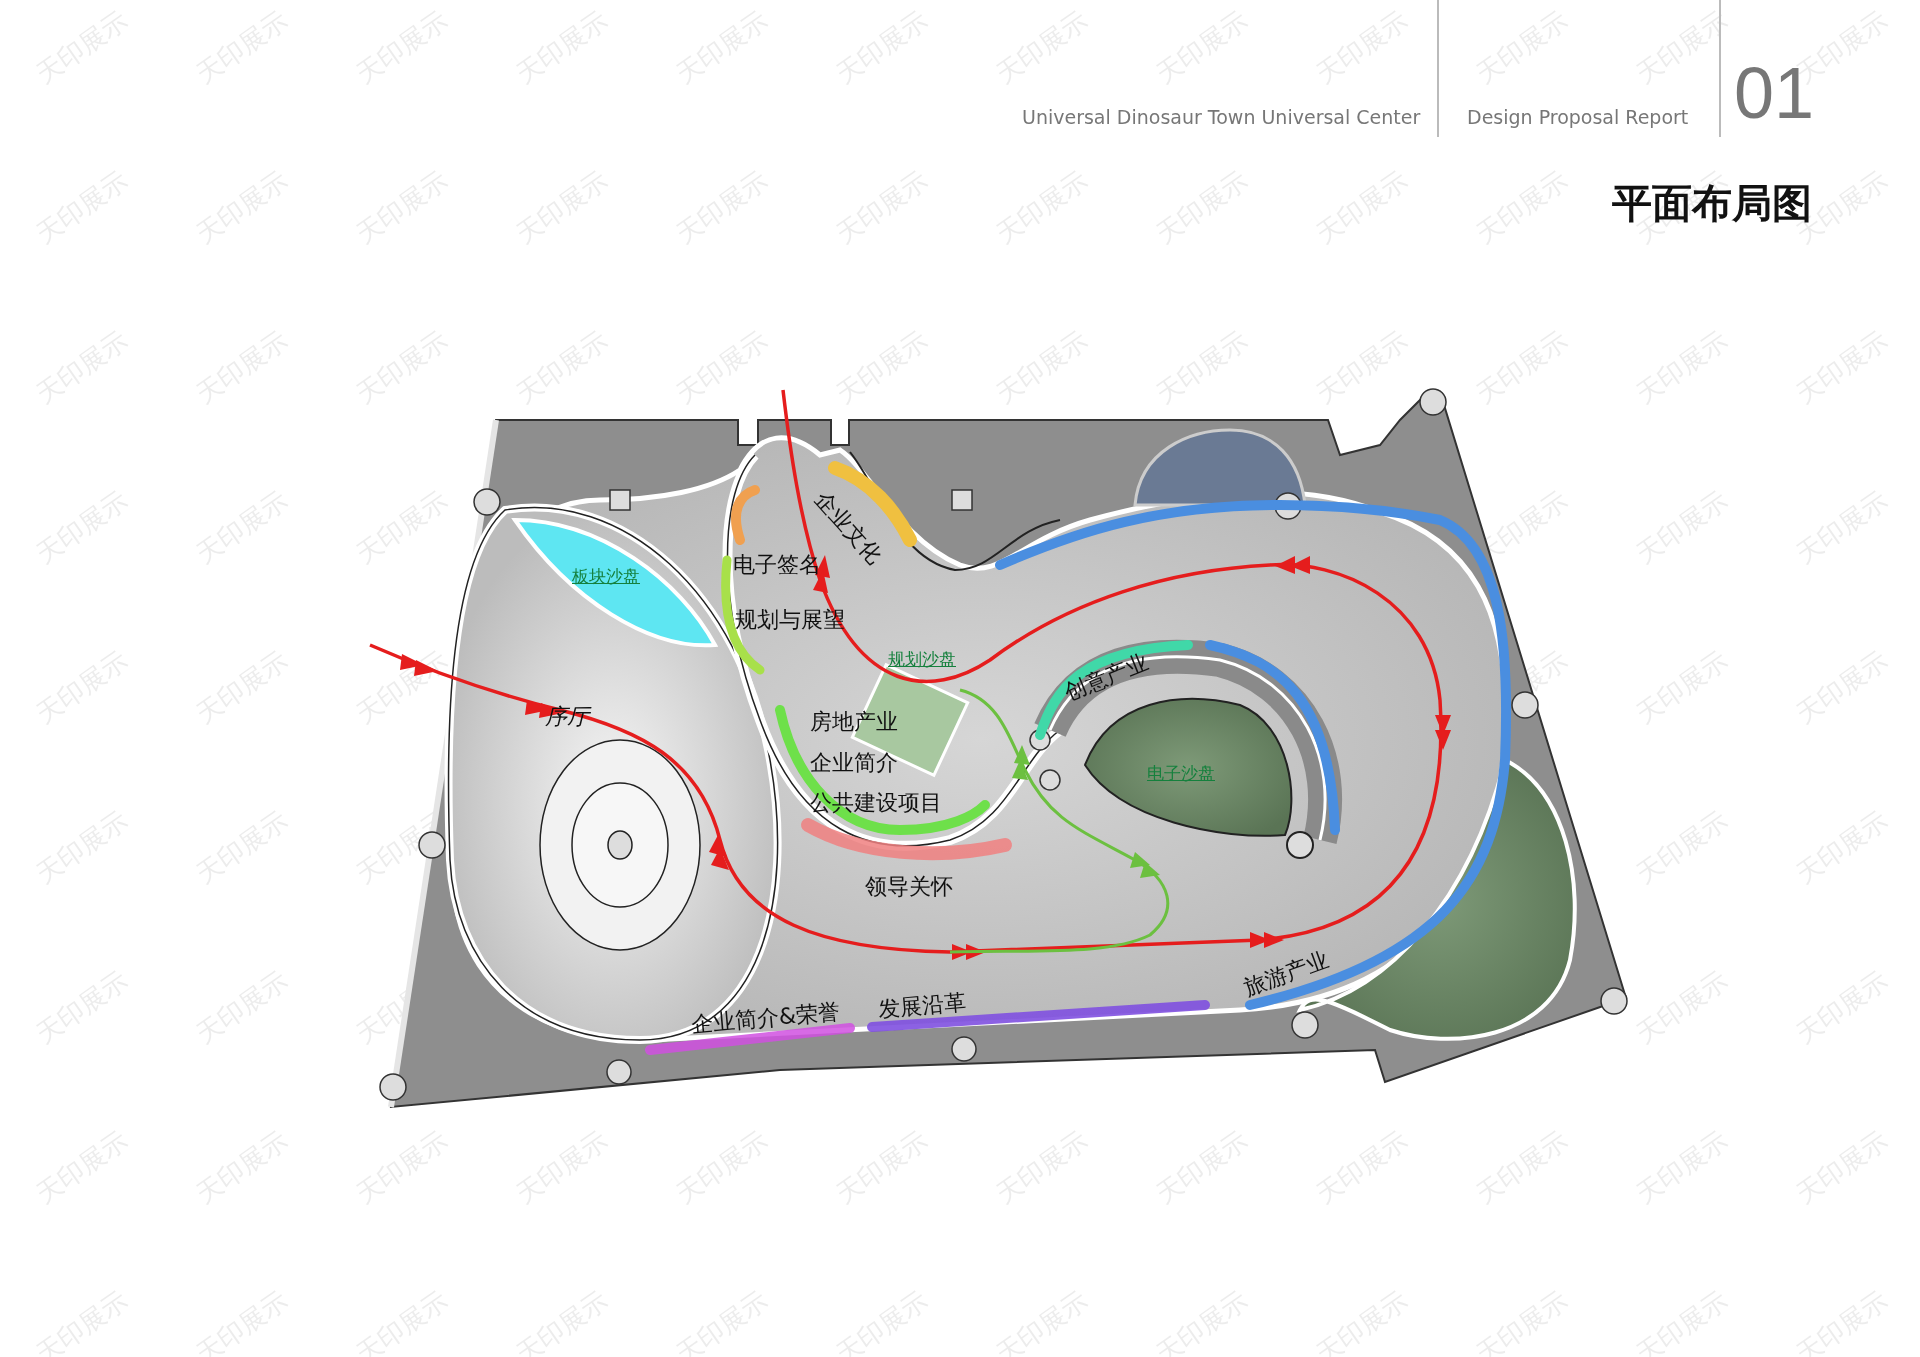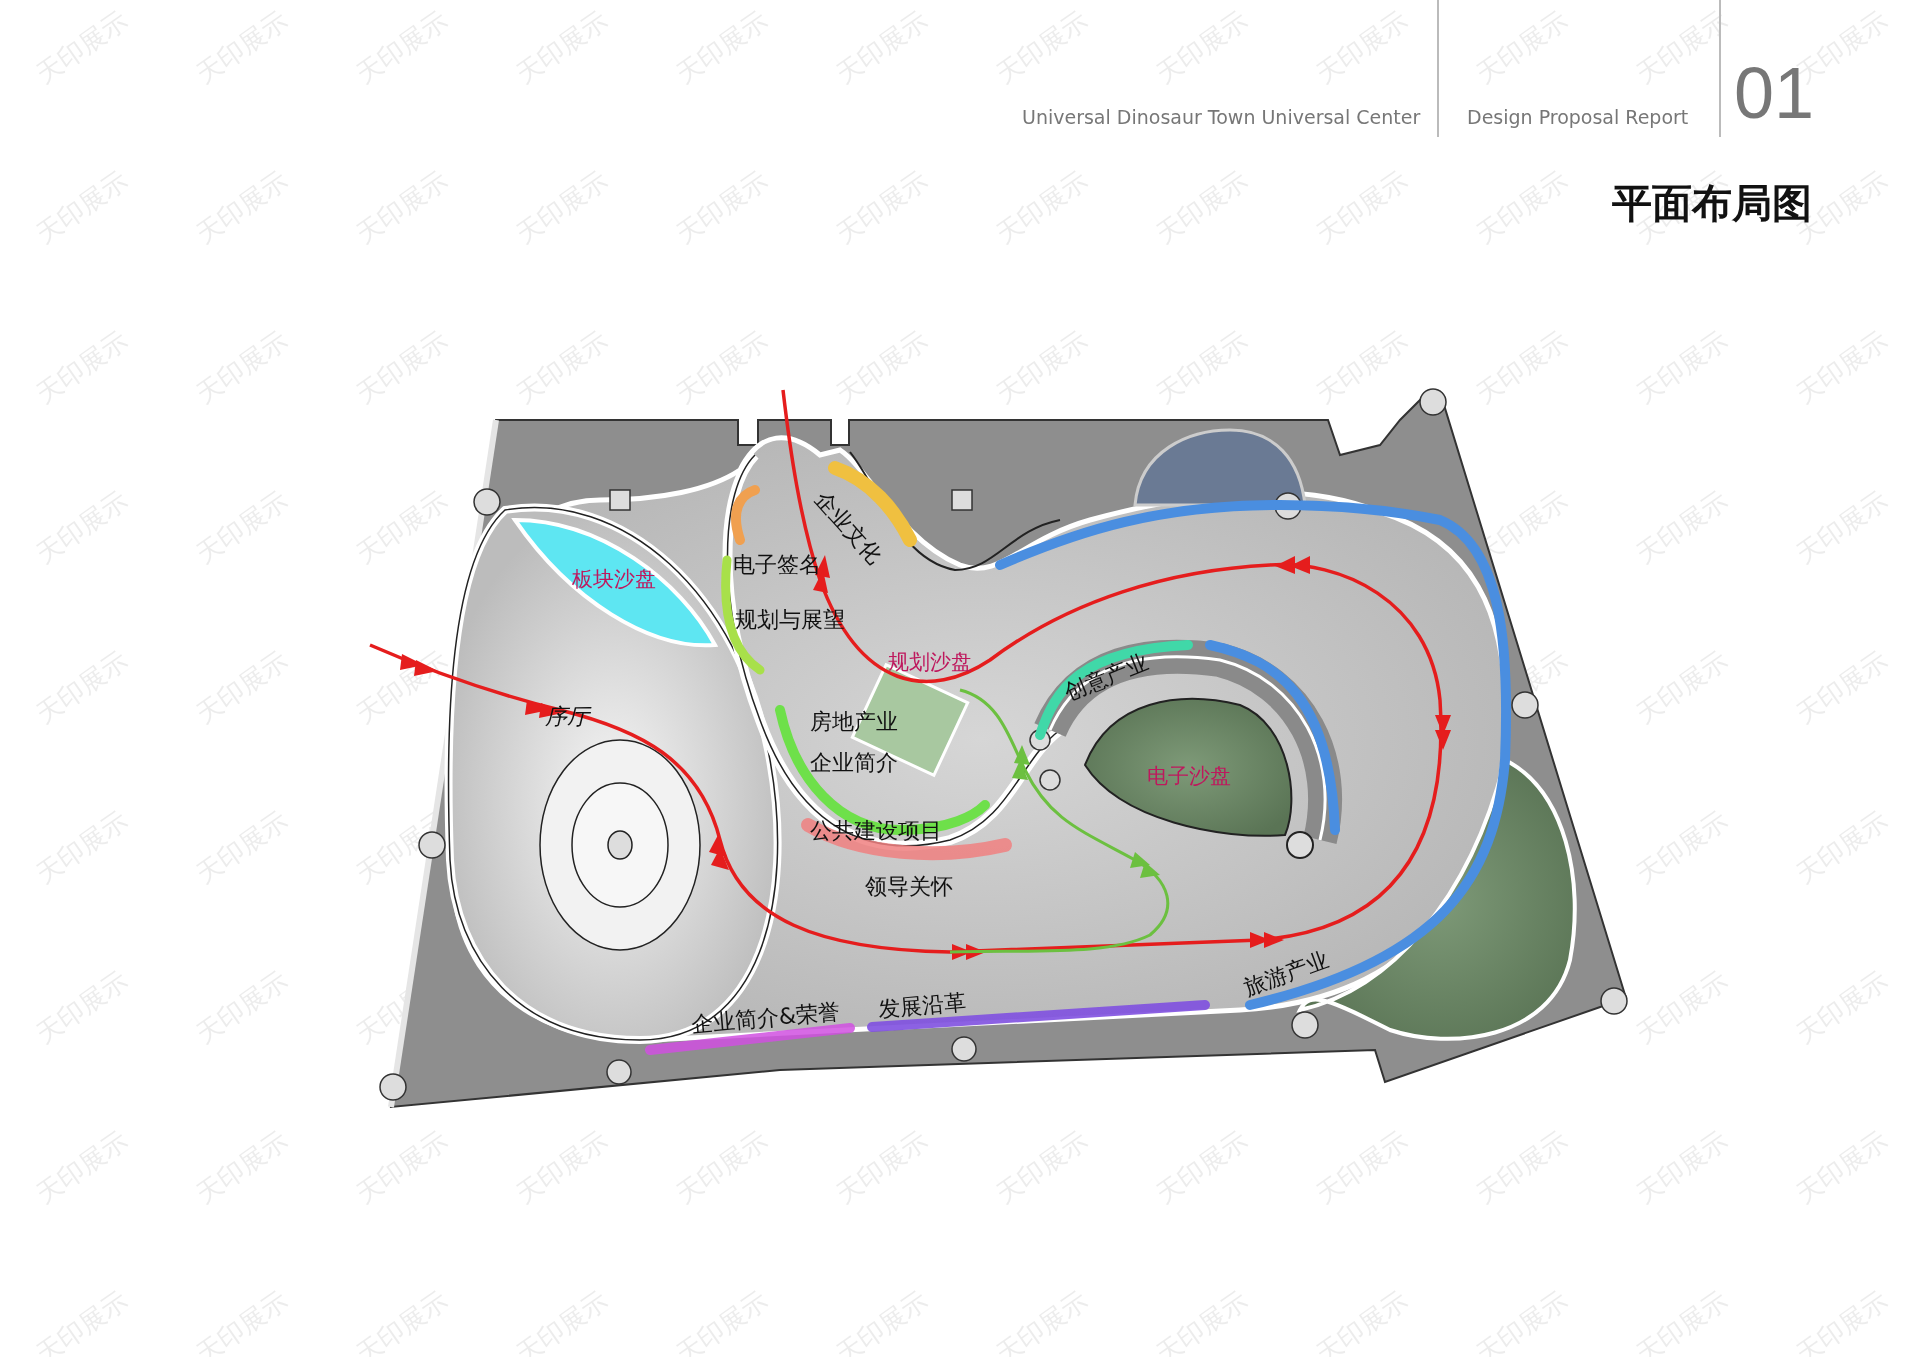--- a/index.html
+++ b/index.html
@@ -10,21 +10,21 @@
   .h-title-cn{position:absolute;left:1022px;top:60px;font-size:34px;color:#777;letter-spacing:1px;}
   .h-title-en{position:absolute;left:1022px;top:106px;font-size:19px;color:#777;}
   .h-div1{position:absolute;left:1437px;top:0;width:2px;height:137px;background:#bbb;}
   .h-sub-cn{position:absolute;left:1467px;top:60px;font-size:34px;color:#777;letter-spacing:1px;}
   .h-sub-en{position:absolute;left:1467px;top:106px;font-size:19px;color:#777;}
   .h-div2{position:absolute;left:1719px;top:0;width:2px;height:137px;background:#bbb;}
   .h-num{position:absolute;left:1734px;top:52px;font-size:72px;color:#777;font-weight:300;font-family:"Liberation Sans",sans-serif;}
   .page-title{position:absolute;left:1612px;top:176px;font-size:40px;color:#111;font-weight:bold;}
   svg.plan{position:absolute;left:0;top:0;}
   .lbl{position:absolute;font-size:22px;color:#111;white-space:nowrap;}
-  .lbl.red{color:#be185d;font-size:21px;}
+  .lbl.red{color:#15803d;font-size:17px;text-decoration:underline;}
 </style>
 </head>
 <body>
 
 <div class="wm-layer" id="wm">
     <div class="wm" style="left: 30px; top: 30px;">天印展示</div>
     <div class="wm" style="left: 190px; top: 30px;">天印展示</div>
     <div class="wm" style="left: 350px; top: 30px;">天印展示</div>
     <div class="wm" style="left: 510px; top: 30px;">天印展示</div>
     <div class="wm" style="left: 670px; top: 30px;">天印展示</div>
@@ -257,19 +257,19 @@
 </svg>
 
 <div class="lbl red" style="left:572px;top:565px;">板块沙盘</div>
 <div class="lbl" style="left:545px;top:702px;font-style:italic;">序厅</div>
 <div class="lbl" style="left:733px;top:518px;margin-top:32px;">电子签名</div>
 <div class="lbl" style="left:830px;top:485px;transform:rotate(48deg);transform-origin:left top;">企业文化</div>
 <div class="lbl" style="left:735px;top:605px;">规划与展望</div>
 <div class="lbl red" style="left:888px;top:648px;">规划沙盘</div>
 <div class="lbl" style="left:810px;top:707px;">房地产业</div>
 <div class="lbl" style="left:810px;top:748px;">企业简介</div>
-<div class="lbl" style="left:810px;top:788px;margin-top:28px;">公共建设项目</div>
+<div class="lbl" style="left:810px;top:788px;">公共建设项目</div>
 <div class="lbl" style="left:865px;top:872px;">领导关怀</div>
 <div class="lbl" style="left:1060px;top:680px;transform:rotate(-22deg);transform-origin:left top;">创意产业</div>
 <div class="lbl red" style="left:1147px;top:762px;">电子沙盘</div>
 <div class="lbl" style="left:1240px;top:975px;transform:rotate(-20deg);transform-origin:left top;">旅游产业</div>
 <div class="lbl" style="left:690px;top:1010px;transform:rotate(-5deg);transform-origin:left top;">企业简介&amp;荣誉</div>
 <div class="lbl" style="left:877px;top:995px;transform:rotate(-5deg);transform-origin:left top;">发展沿革</div>
 
 </body></html>

